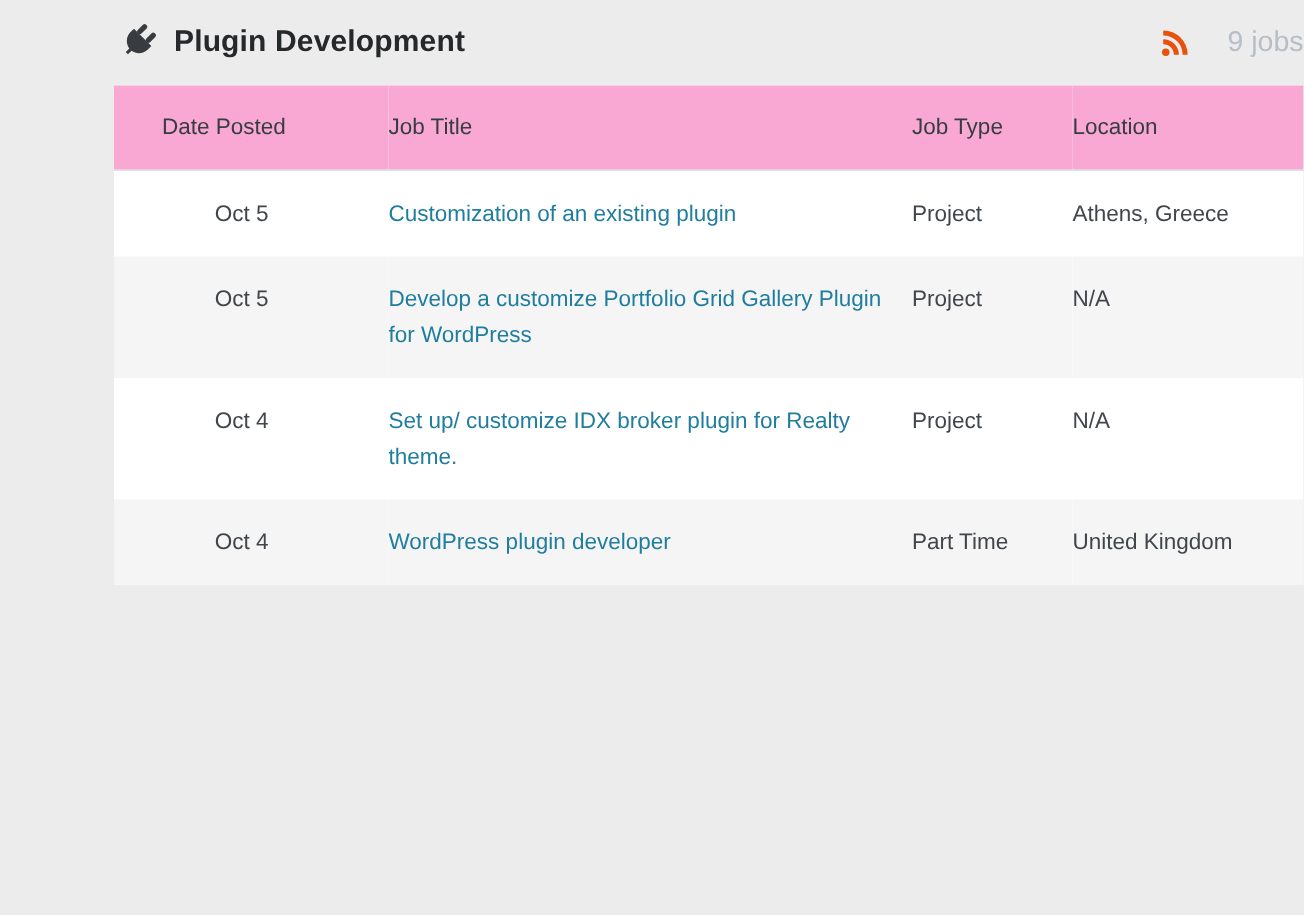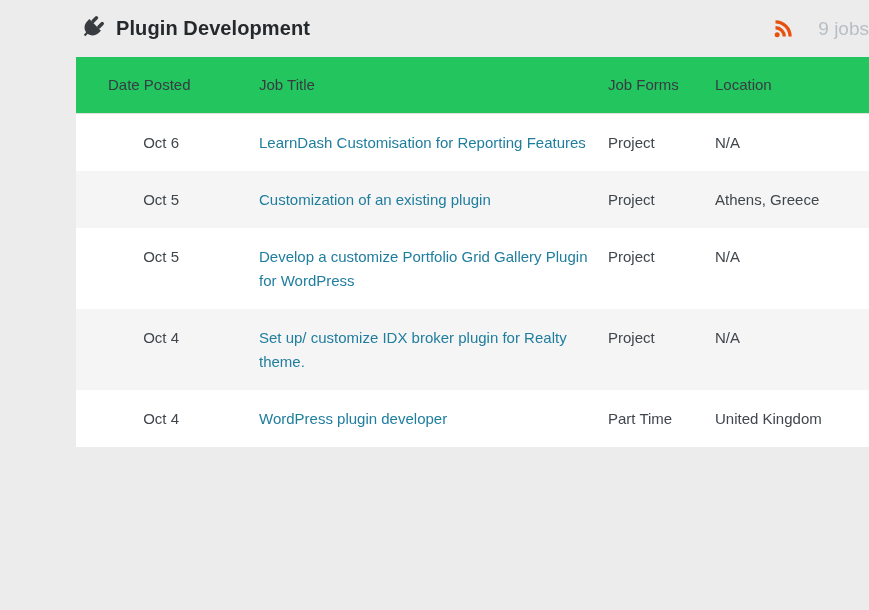--- a/index.html
+++ b/index.html
@@ -61,21 +61,21 @@
     width: 793px;
     border-collapse: collapse;
     table-layout: fixed;
     font-size: 15px;
   }
   col.c-date { width: 183px; }
   col.c-title { width: 349px; }
   col.c-type { width: 107px; }
   col.c-location { width: 154px; }
   thead th {
-    background: #22c55e;
+    background: #f9a8d4;
     border-bottom: 1px solid #e1e1e1;
     font-weight: 400;
     color: #373c41;
     text-align: left;
     padding: 16px 0;
     line-height: 24px;
     font-size: 15px;
   }
   thead th.h-date { padding-left: 32px; }
   tbody tr:nth-child(even) { background: #f5f5f5; }
@@ -129,33 +129,27 @@
       <colgroup>
         <col class="c-date">
           <col class="c-title">
           <col class="c-type">
           <col class="c-location">
       </colgroup>
       <thead>
         <tr>
           <th class="h-date">Date Posted</th>
           <th class="h-title">Job Title</th>
-          <th class="h-type">Job Forms</th>
+          <th class="h-type">Job Type</th>
           <th class="h-location">Location</th>
         </tr>
       </thead>
       <tbody id="jobs-tbody">
 
 
-  <tr class="job-row">
-    <td class="col-date">Oct 6</td>
-    <td class="col-title"><a href="#" class="job-link">LearnDash Customisation for Reporting Features</a></td>
-    <td class="col-type">Project</td>
-    <td class="col-location">N/A</td>
-  </tr>
 
   <tr class="job-row">
     <td class="col-date">Oct 5</td>
     <td class="col-title"><a href="#" class="job-link">Customization of an existing plugin</a></td>
     <td class="col-type">Project</td>
     <td class="col-location">Athens, Greece</td>
   </tr>
 
   <tr class="job-row">
     <td class="col-date">Oct 5</td>

